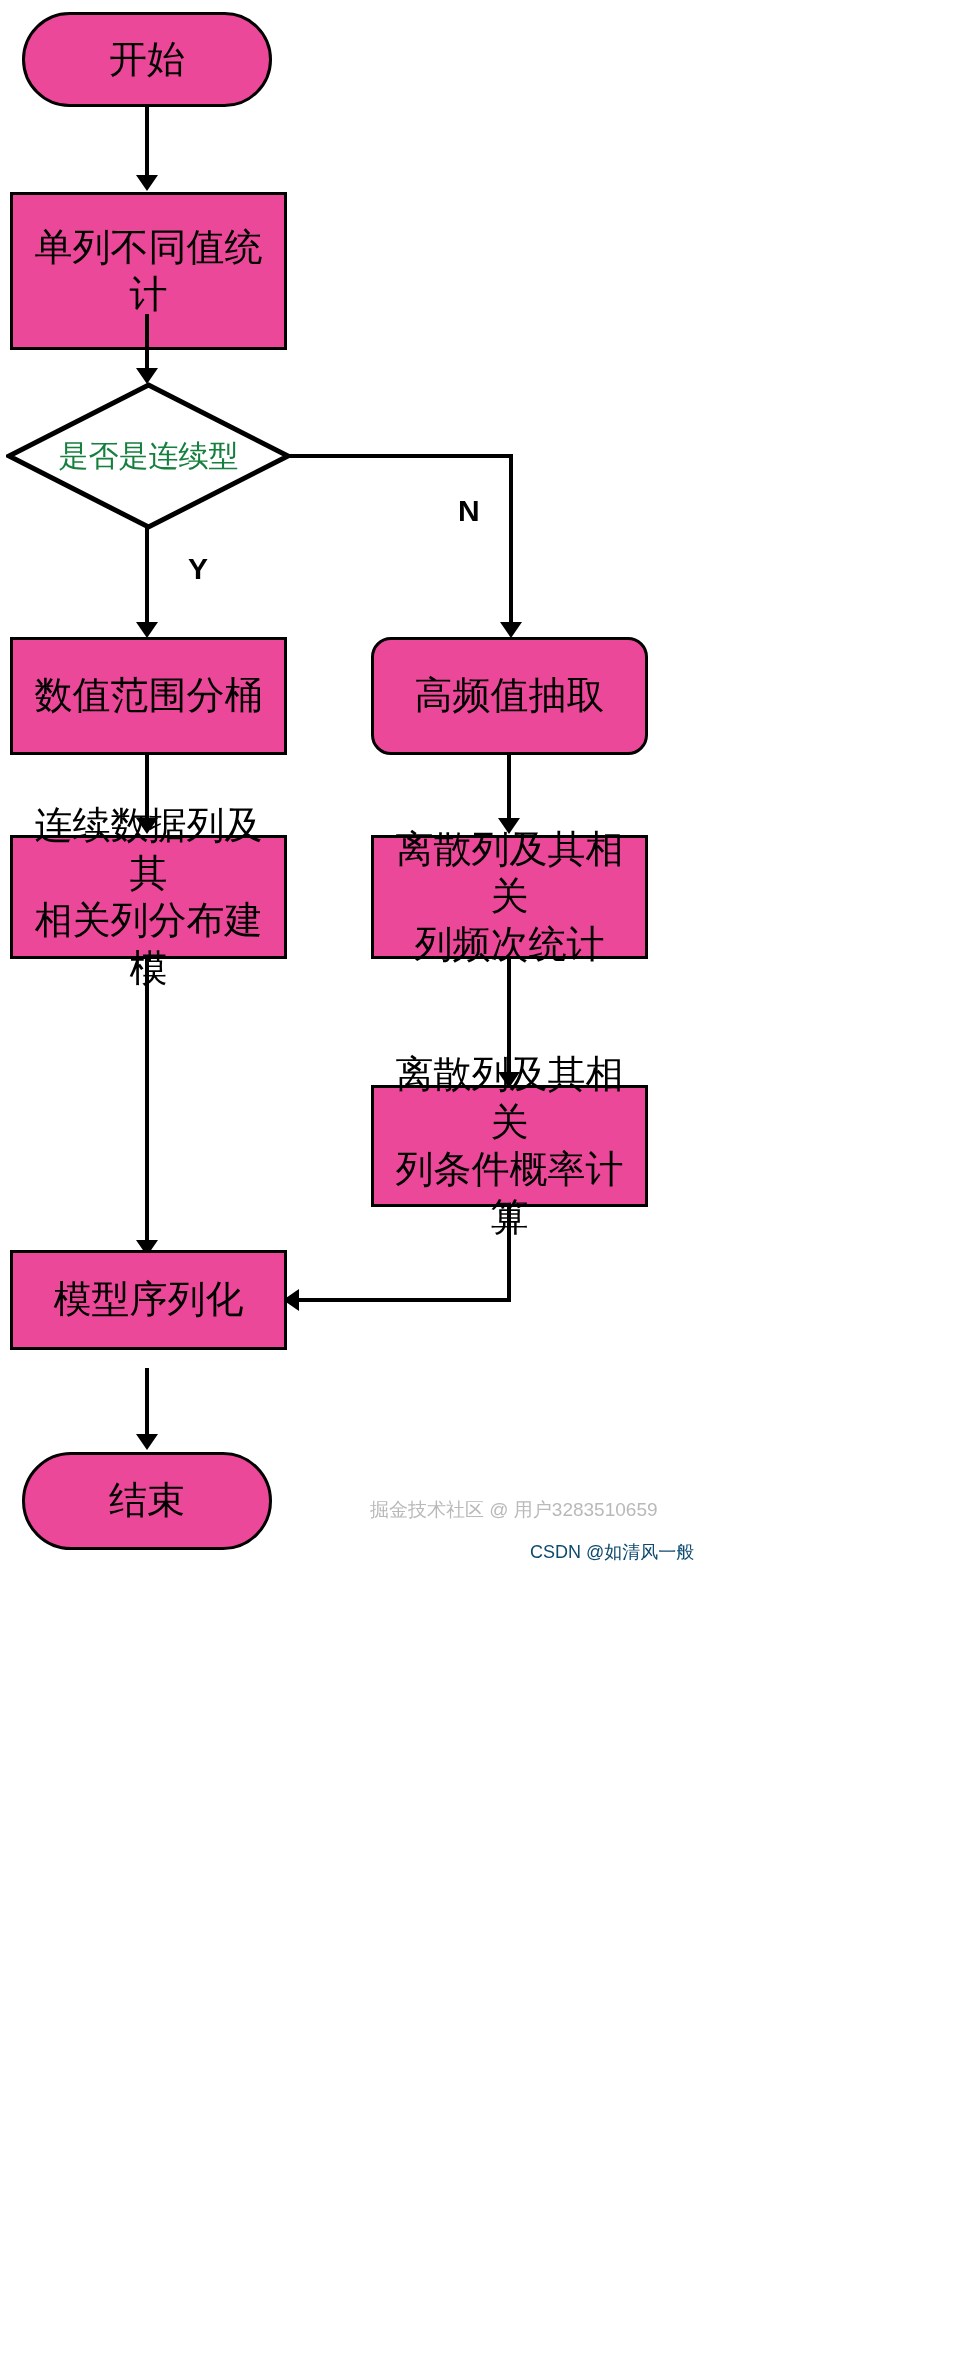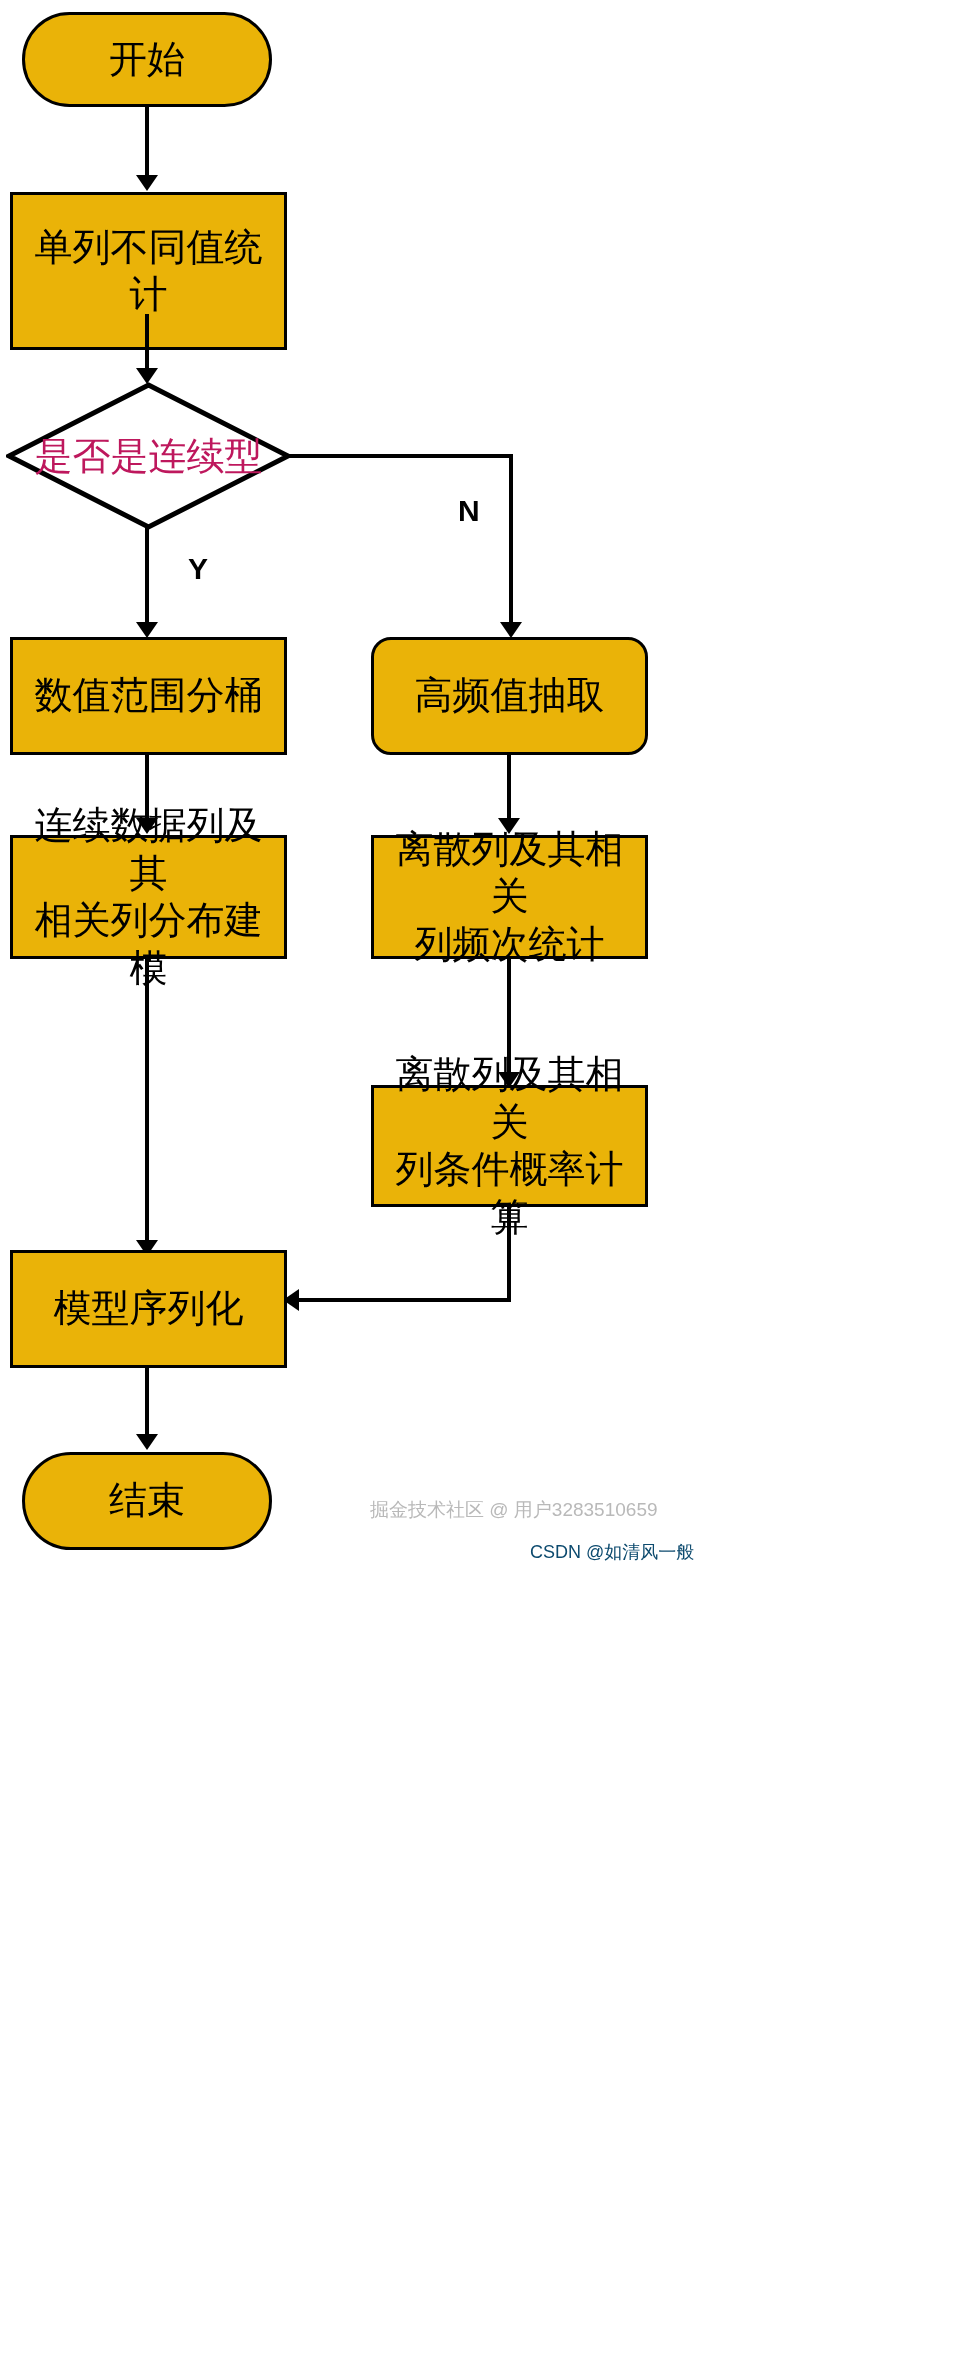--- a/index.html
+++ b/index.html
@@ -13,21 +13,21 @@
   #canvas {
     position: relative;
     width: 980px;
     height: 2364px;
     background: #ffffff;
     overflow: hidden;
   }
   .node {
     position: absolute;
     box-sizing: border-box;
-    background: #eab308;
+    background: #ec4899;
     border: 3px solid #000000;
     color: #000000;
     display: flex;
     align-items: center;
     justify-content: center;
     text-align: center;
     line-height: 1.25;
     font-size: 38px;
     padding: 4px 6px;
   }
@@ -46,22 +46,22 @@
   }
   .diamond-label {
     position: absolute;
     left: 0;
     top: 0;
     width: 100%;
     height: 100%;
     display: flex;
     align-items: center;
     justify-content: center;
-    font-size: 38px;
-    color: #be185d;
+    font-size: 30px;
+    color: #15803d;
     text-align: center;
   }
   .edge {
     position: absolute;
     background: #000000;
   }
   .edge-v { width: 4px; }
   .edge-h { height: 4px; }
   .arrow {
     position: absolute;
@@ -164,21 +164,21 @@
     <span>列条件概率计算</span>
   </div>
 
   <div class="edge edge-v" style="left:145px; top:959px; width:4px; height:288px;"></div>
   <div class="arrow arrow-down" style="left:136px; top:1240px;"></div>
 
   <div class="edge edge-v" style="left:507px; top:1207px; width:4px; height:95px;"></div>
   <div class="edge edge-h" style="left:296px; top:1298px; width:215px; height:4px;"></div>
   <div class="arrow arrow-left" style="left:283px; top:1289px;"></div>
 
-  <div class="node" style="left:10px; top:1250px; width:277px; height:118px;">
+  <div class="node" style="left:10px; top:1250px; width:277px; height:100px;">
     <span>模型序列化</span>
   </div>
 
   <div class="edge edge-v" style="left:145px; top:1368px; width:4px; height:72px;"></div>
   <div class="arrow arrow-down" style="left:136px; top:1434px;"></div>
 
   <div class="node terminal" style="left:22px; top:1452px; width:250px; height:98px;">
     <span>结束</span>
   </div>
 

